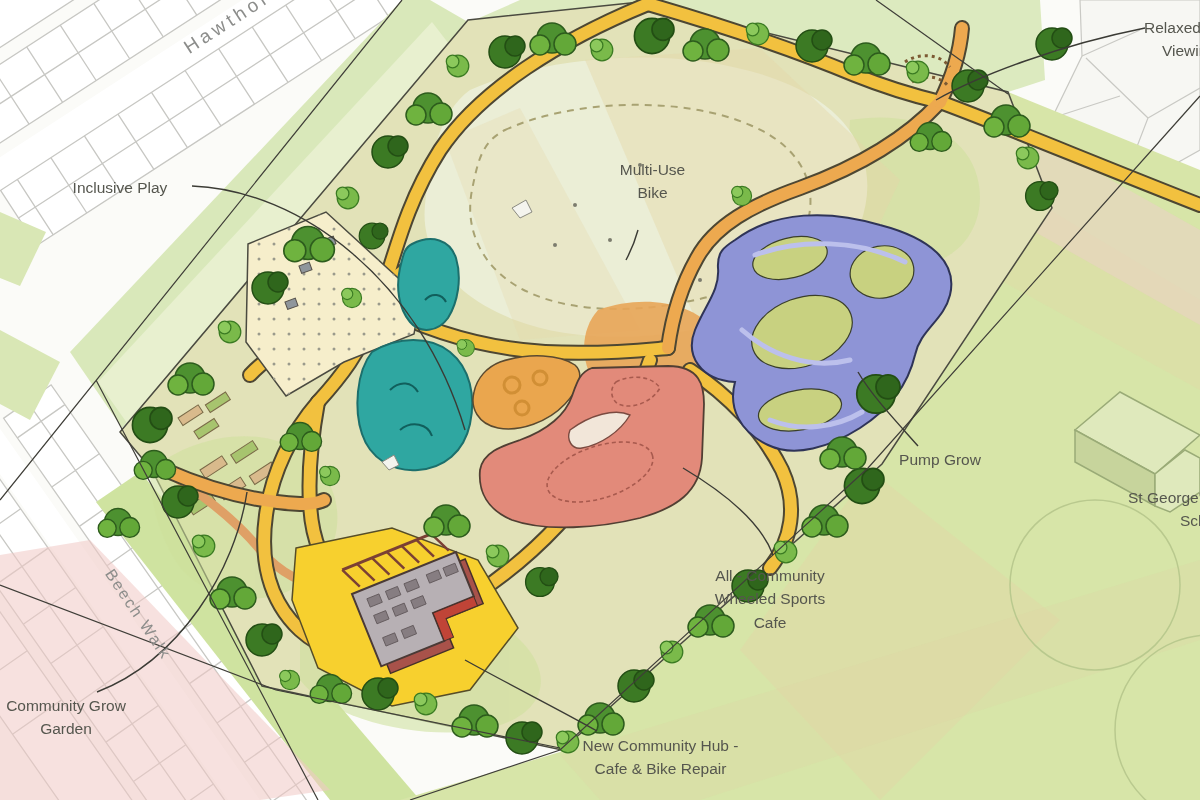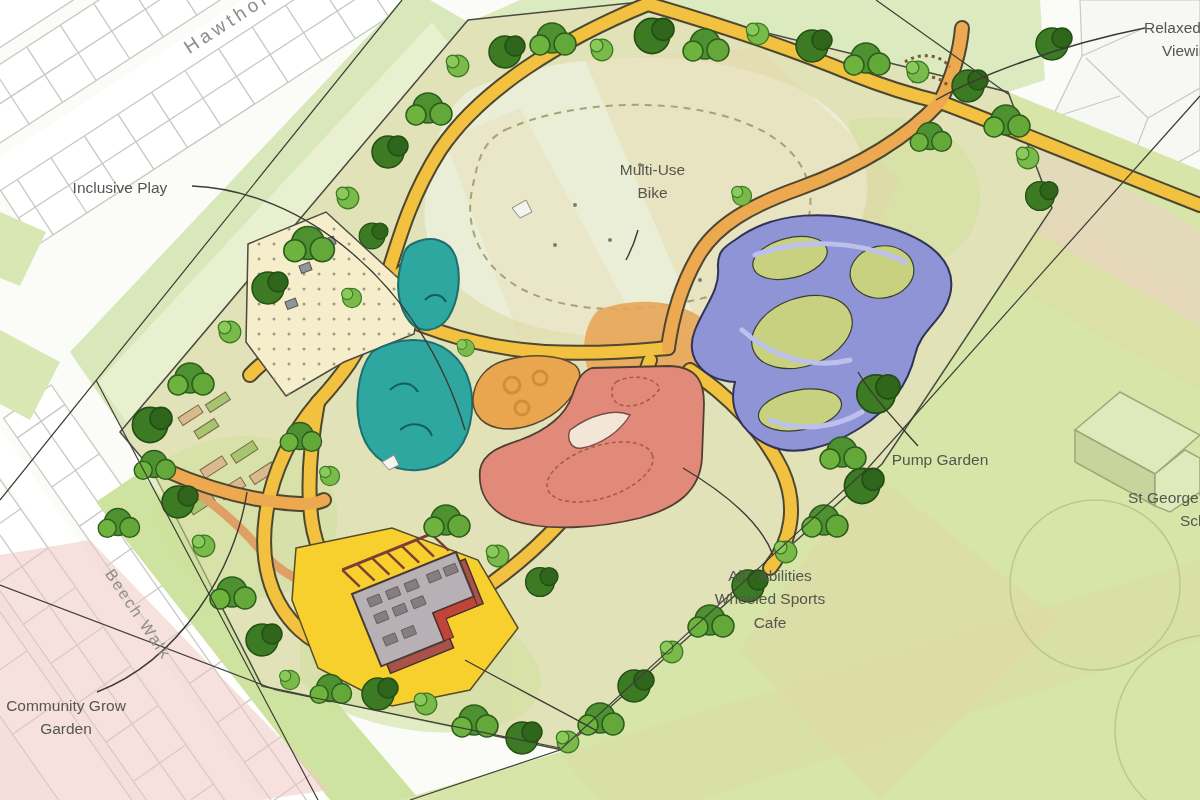--- a/index.html
+++ b/index.html
@@ -358,33 +358,35 @@
   <div class="map-label" id="lbl-lawn">
     <span class="ln">Multi-Use</span>
     <span class="ln">Bike</span>
   </div>
 
   <div class="map-label" id="lbl-relaxed">
     <span class="ln ln1">Relaxed</span>
     <span class="ln ln2">Viewing</span>
   </div>
 
-  <div class="map-label" id="lbl-pump">Pump Garden</div>
+  <div class="map-label" id="lbl-pump">Pump Grow</div>
 
   <div class="map-label" id="lbl-stgeorge">
     <span class="ln ln1">St George's</span>
     <span class="ln ln2">School</span>
   </div>
 
   <div class="map-label" id="lbl-abilities">
-    <span class="ln">All - Abilities</span>
+    <span class="ln">All - Community</span>
     <span class="ln">Wheeled Sports</span>
     <span class="ln">Cafe</span>
   </div>
 
   <div class="map-label" id="lbl-grow">
     <span class="ln">Community Grow</span>
     <span class="ln">Garden</span>
   </div>
 
   <div class="map-label" id="lbl-hub">
+    <span class="ln">New Community Hub -</span>
+    <span class="ln">Cafe &amp; Bike Repair</span>
   </div>
 </div>
 
 </body></html>

